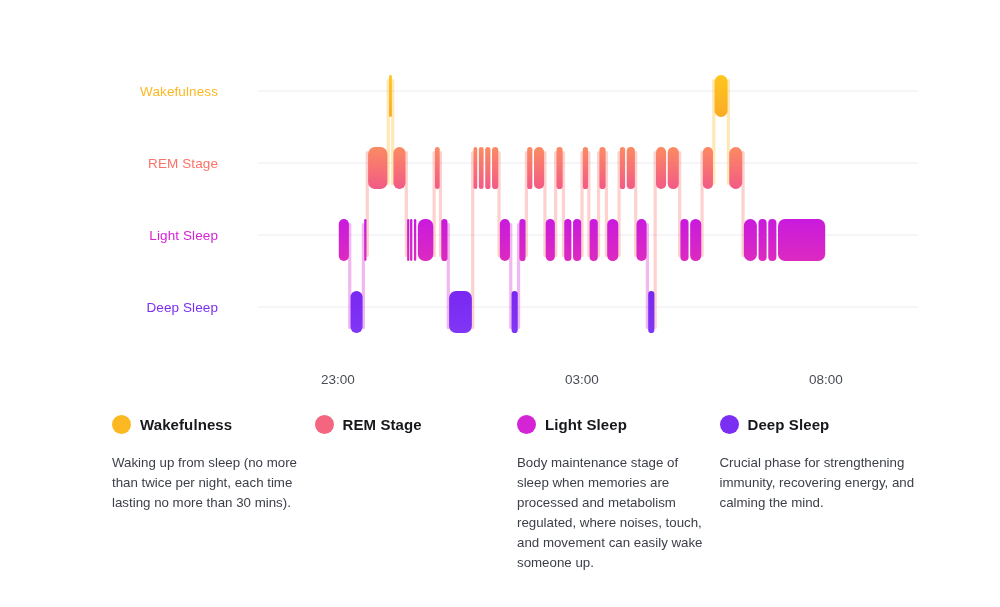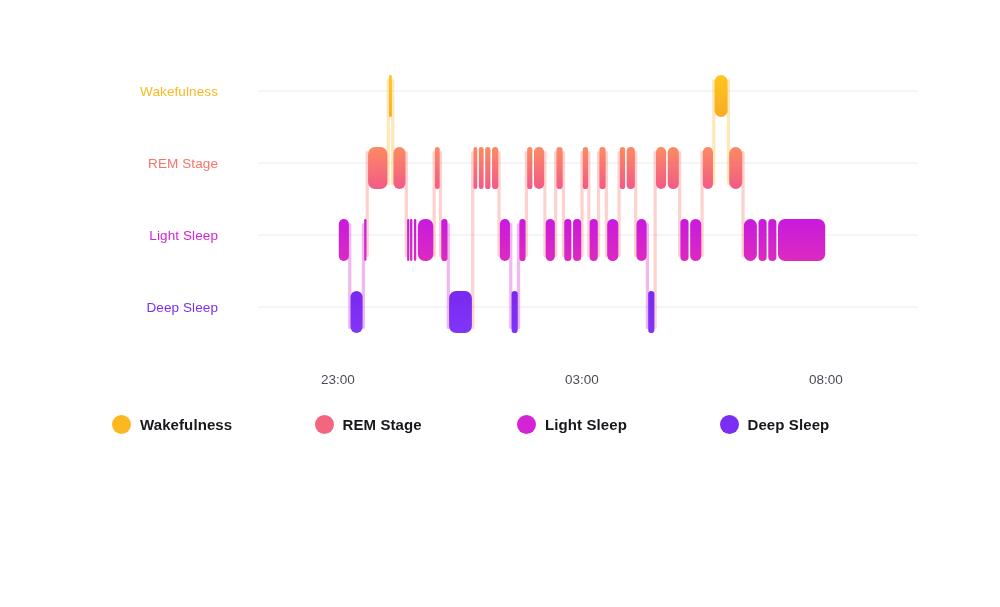--- a/index.html
+++ b/index.html
@@ -209,34 +209,37 @@
         </g>
     </svg>
   </div>
 
   <div id="legend">
       <div class="legend-col">
         <div class="legend-head">
           <span class="legend-dot" style="background: rgb(252, 184, 32);"></span>
           <span class="legend-title">Wakefulness</span>
         </div>
+        <div class="legend-desc">Waking up from sleep (no more than twice per night, each time lasting no more than 30 mins).</div>
       </div>
       <div class="legend-col">
         <div class="legend-head">
           <span class="legend-dot" style="background: rgb(244, 102, 127);"></span>
           <span class="legend-title">REM Stage</span>
         </div>
       </div>
       <div class="legend-col">
         <div class="legend-head">
           <span class="legend-dot" style="background: rgb(213, 36, 213);"></span>
           <span class="legend-title">Light Sleep</span>
         </div>
+        <div class="legend-desc">Body maintenance stage of sleep when memories are processed and metabolism regulated, where noises, touch, and movement can easily wake someone up.</div>
       </div>
       <div class="legend-col">
         <div class="legend-head">
           <span class="legend-dot" style="background: rgb(123, 47, 242);"></span>
           <span class="legend-title">Deep Sleep</span>
         </div>
+        <div class="legend-desc">Crucial phase for strengthening immunity, recovering energy, and calming the mind.</div>
       </div>
     </div>
 
 </div>
 
 </body></html>

